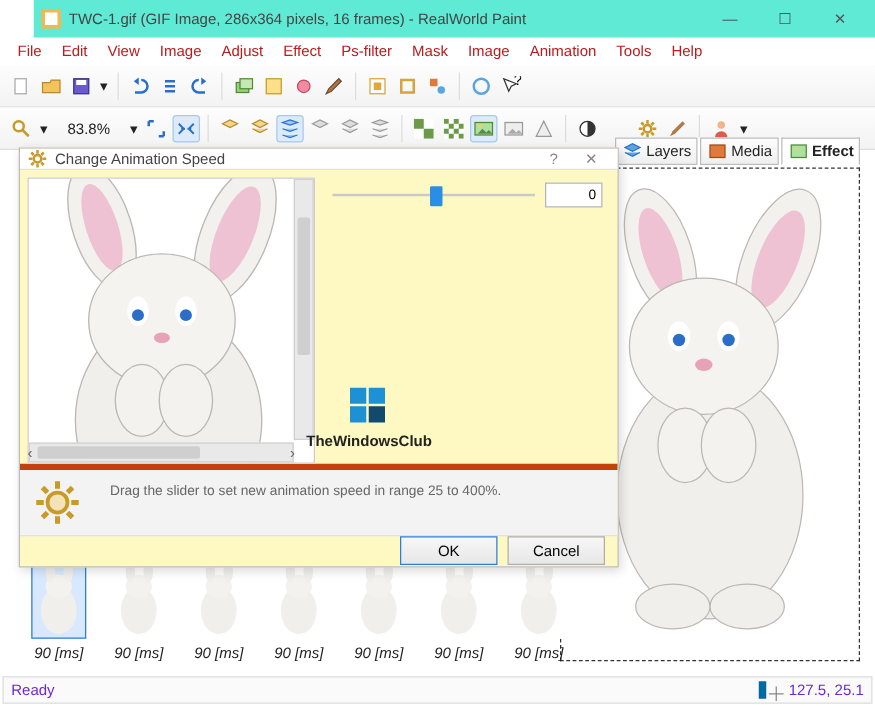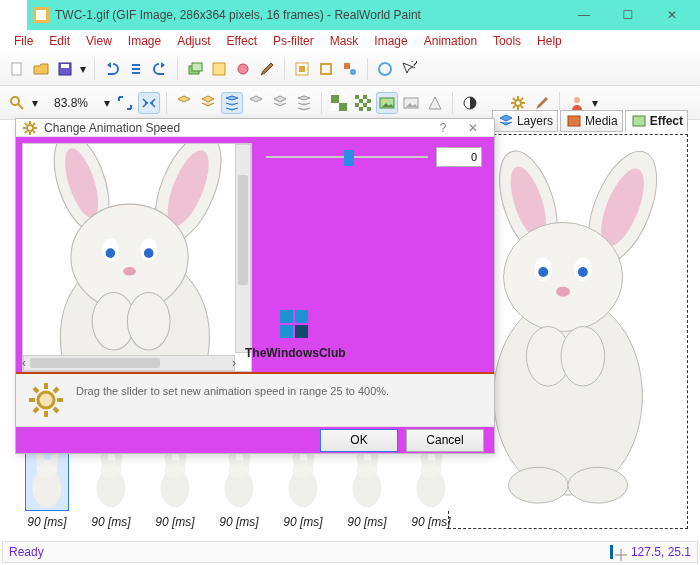--- a/index.html
+++ b/index.html
@@ -19,40 +19,40 @@
 .tabs{position:absolute;right:12px;top:110px;display:flex;gap:2px;background:#fff;}
 .tab{border:1px solid #bcbcbc;background:linear-gradient(#fdfdfd,#efefef);padding:3px 4px 3px 6px;font-size:11px;display:flex;align-items:center;gap:4px;}
 .tab.active{background:#fff;border-bottom:1px solid #fff;font-weight:600;}
 .canvas-area{position:absolute;right:12px;top:134px;bottom:36px;width:240px;border:1px dashed #333;background:#fff;}
 .frames{position:absolute;left:22px;bottom:36px;height:84px;display:flex;gap:14px;align-items:flex-end;font-style:italic;}
 .frame{width:50px;text-align:center;}
 .frame .thumb{width:44px;height:60px;margin:0 auto 4px;background:#fff;border:1px solid transparent;}
 .frame.sel .thumb{border:1px solid #2b7de1;background:#d8e9ff;}
 .statusbar{position:absolute;left:2px;right:2px;bottom:2px;height:22px;border:1px solid #ddd;display:flex;align-items:center;padding:0 6px;background:#fafafa;color:#6d28d9;}
 .statusbar .stretch{flex:1;}
-.statusbar .coord{border-left:3px solid #0369a1;padding-left:18px;margin-left:8px;position:relative;}
+.statusbar .coord{border-left:6px solid #0369a1;padding-left:18px;margin-left:8px;position:relative;}
 .statusbar .coord::before{content:"";position:absolute;left:2px;top:50%;transform:translateY(-50%);width:12px;height:12px;}
 
-.dlg{position:absolute;left:15px;top:118px;width:480px;height:336px;background:#d946ef;border:1px solid #bcbcbc;box-shadow:2px 3px 8px rgba(0,0,0,.15);display:flex;flex-direction:column;}
+.dlg{position:absolute;left:15px;top:118px;width:480px;height:336px;background:#fef9c3;border:1px solid #bcbcbc;box-shadow:2px 3px 8px rgba(0,0,0,.15);display:flex;flex-direction:column;}
 .dlg-titlebar{height:28px;background:#fff;display:flex;align-items:center;padding:0 6px;color:#444;border-bottom:1px solid #e3e3e3;}
 .dlg-titlebar .ico{width:16px;height:16px;margin-right:6px;}
 .dlg-titlebar .dttl{flex:1;font-size:12px;}
 .dlg-body{flex:1;display:flex;}
 .dlg-preview{position:relative;width:230px;margin:6px 0 0 6px;border:1px solid #ccc;background:#fff;}
 .dlg-preview .sb{position:absolute;background:#e9e9e9;border:1px solid #cfcfcf;}
 .dlg-preview .sb.v{right:0;top:0;bottom:18px;width:16px;}
 .dlg-preview .sb.h{left:0;right:16px;bottom:0;height:16px;}
 .dlg-right{flex:1;padding:10px 12px 0 14px;}
 .dlg-right .lbl{color:#333;margin-bottom:6px;}
 .dlg-right .sliderrow{display:flex;align-items:center;gap:8px;}
 .slider{flex:1;height:18px;position:relative;}
 .slider-track{position:absolute;left:0;right:0;top:8px;height:2px;background:#c9c9c9;}
 .slider-thumb{position:absolute;top:2px;width:10px;height:16px;background:#2b8ee6;border-radius:1px;}
 .sval{width:46px;height:20px;border:1px solid #b5b5b5;background:#fff;text-align:right;padding:2px 4px;font-size:11px;}
-.dlg-hint{display:flex;align-items:flex-start;gap:10px;padding:6px 10px;border-top:2px solid #c2410c;border-bottom:1px solid #e1e1e1;background:#f3f3f3;}
+.dlg-hint{display:flex;align-items:flex-start;gap:22px;padding:6px 10px;border-top:5px solid #c2410c;border-bottom:1px solid #e1e1e1;background:#f3f3f3;}
 .dlg-hint .gear{width:40px;height:40px;}
 .dlg-hint .txt{color:#666;font-size:11px;line-height:1.35;padding-top:4px;}
 .dlg-buttons{height:40px;display:flex;justify-content:flex-end;align-items:center;padding:0 10px;gap:8px;}
 .dlg-buttons button{width:78px;height:23px;background:linear-gradient(#f7f7f7,#e7e7e7);border:1px solid #adadad;}
 .dlg-buttons button.primary{border:1px solid #2b7de1;margin-left:48px;}
 
 .wm{position:absolute;left:245px;top:310px;display:flex;align-items:center;gap:6px;font-size:21px;font-weight:600;color:#222;flex-direction:column;}
 .wm .logo{width:30px;height:30px;}
 
 .bunny-svg{width:100%;height:100%;}

